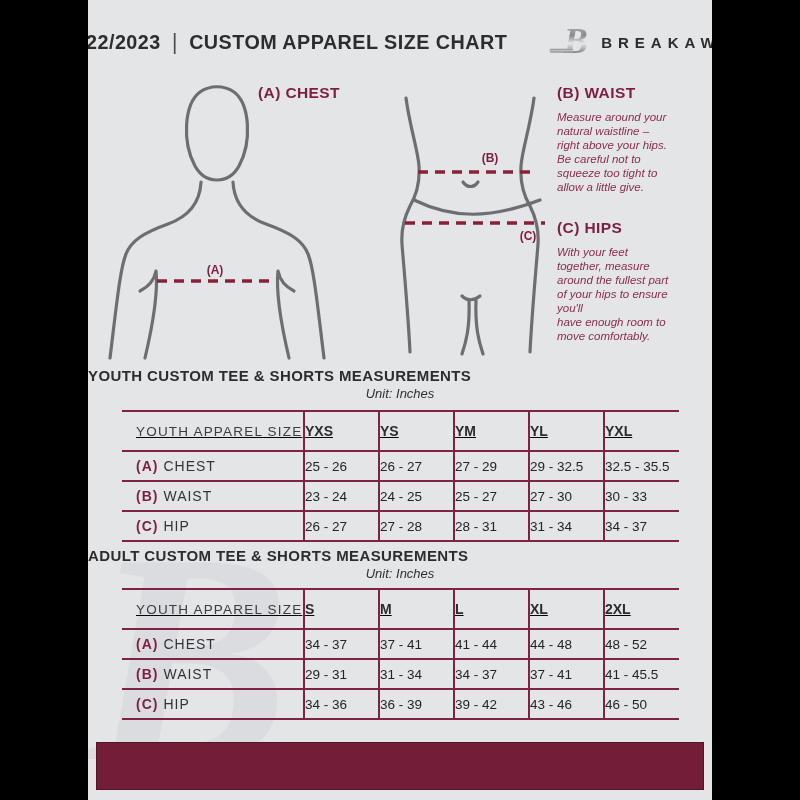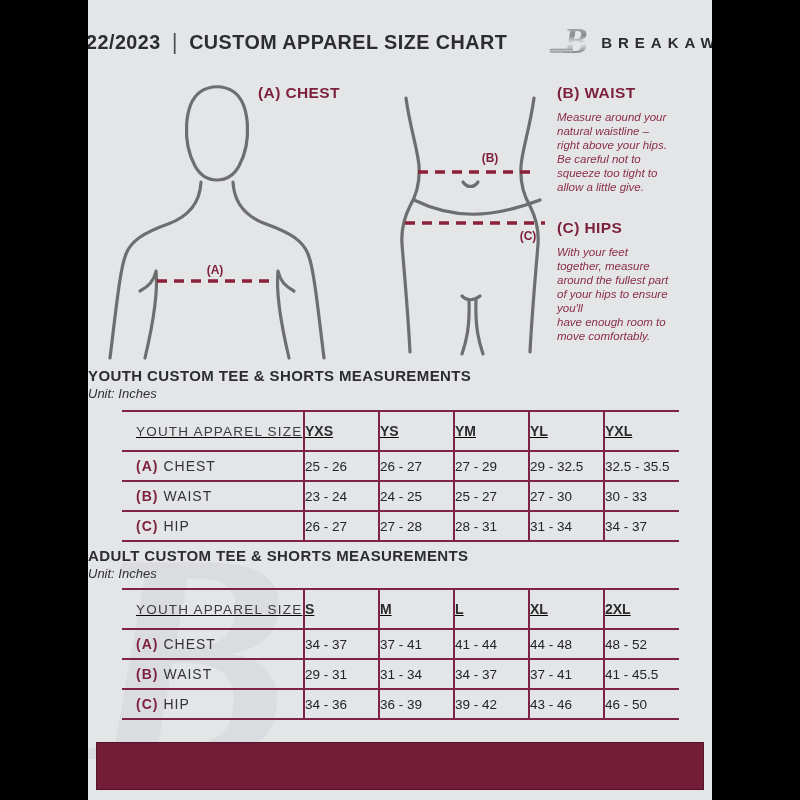--- a/index.html
+++ b/index.html
@@ -31,21 +31,21 @@
   .instr{position:absolute;z-index:2;}
   .instr-h{font-size:15.5px;font-weight:bold;color:#7c1f3e;letter-spacing:.4px;margin-bottom:8px;}
   .instr-b{font-size:11.5px;font-style:italic;color:#8a2c4b;line-height:1.22;white-space:pre-line;}
   .instr-a{left:170px;top:84px;width:150px;}
   .instr-bw{left:469px;top:84px;width:152px;}
   .instr-c{left:469px;top:219px;width:155px;}
 
   
   .section-title{position:absolute;left:0;width:624px;font-size:15px;
     font-weight:bold;color:#2c2d2f;letter-spacing:.4px;z-index:2;}
-  .unit{position:absolute;left:0;width:624px;text-align:left;font-size:13px;
+  .unit{position:absolute;left:0;width:624px;text-align:center;font-size:13px;
     font-style:italic;color:#2f3032;z-index:2;}
   .youth-title{top:367px;} .youth-unit{top:386px;}
   .adult-title{top:547px;} .adult-unit{top:566px;}
 
   
   .size-table{position:absolute;left:34px;width:557px;border-collapse:collapse;
     table-layout:fixed;border-bottom:2px solid #7d2343;z-index:2;}
   .youth-table{top:410px;} .adult-table{top:588px;}
   .size-table col.c0{width:182px;} .size-table col.cv{width:75px;}
   .size-table tr{height:30px;} .size-table tr.head{height:40px;text-decoration:underline;}

